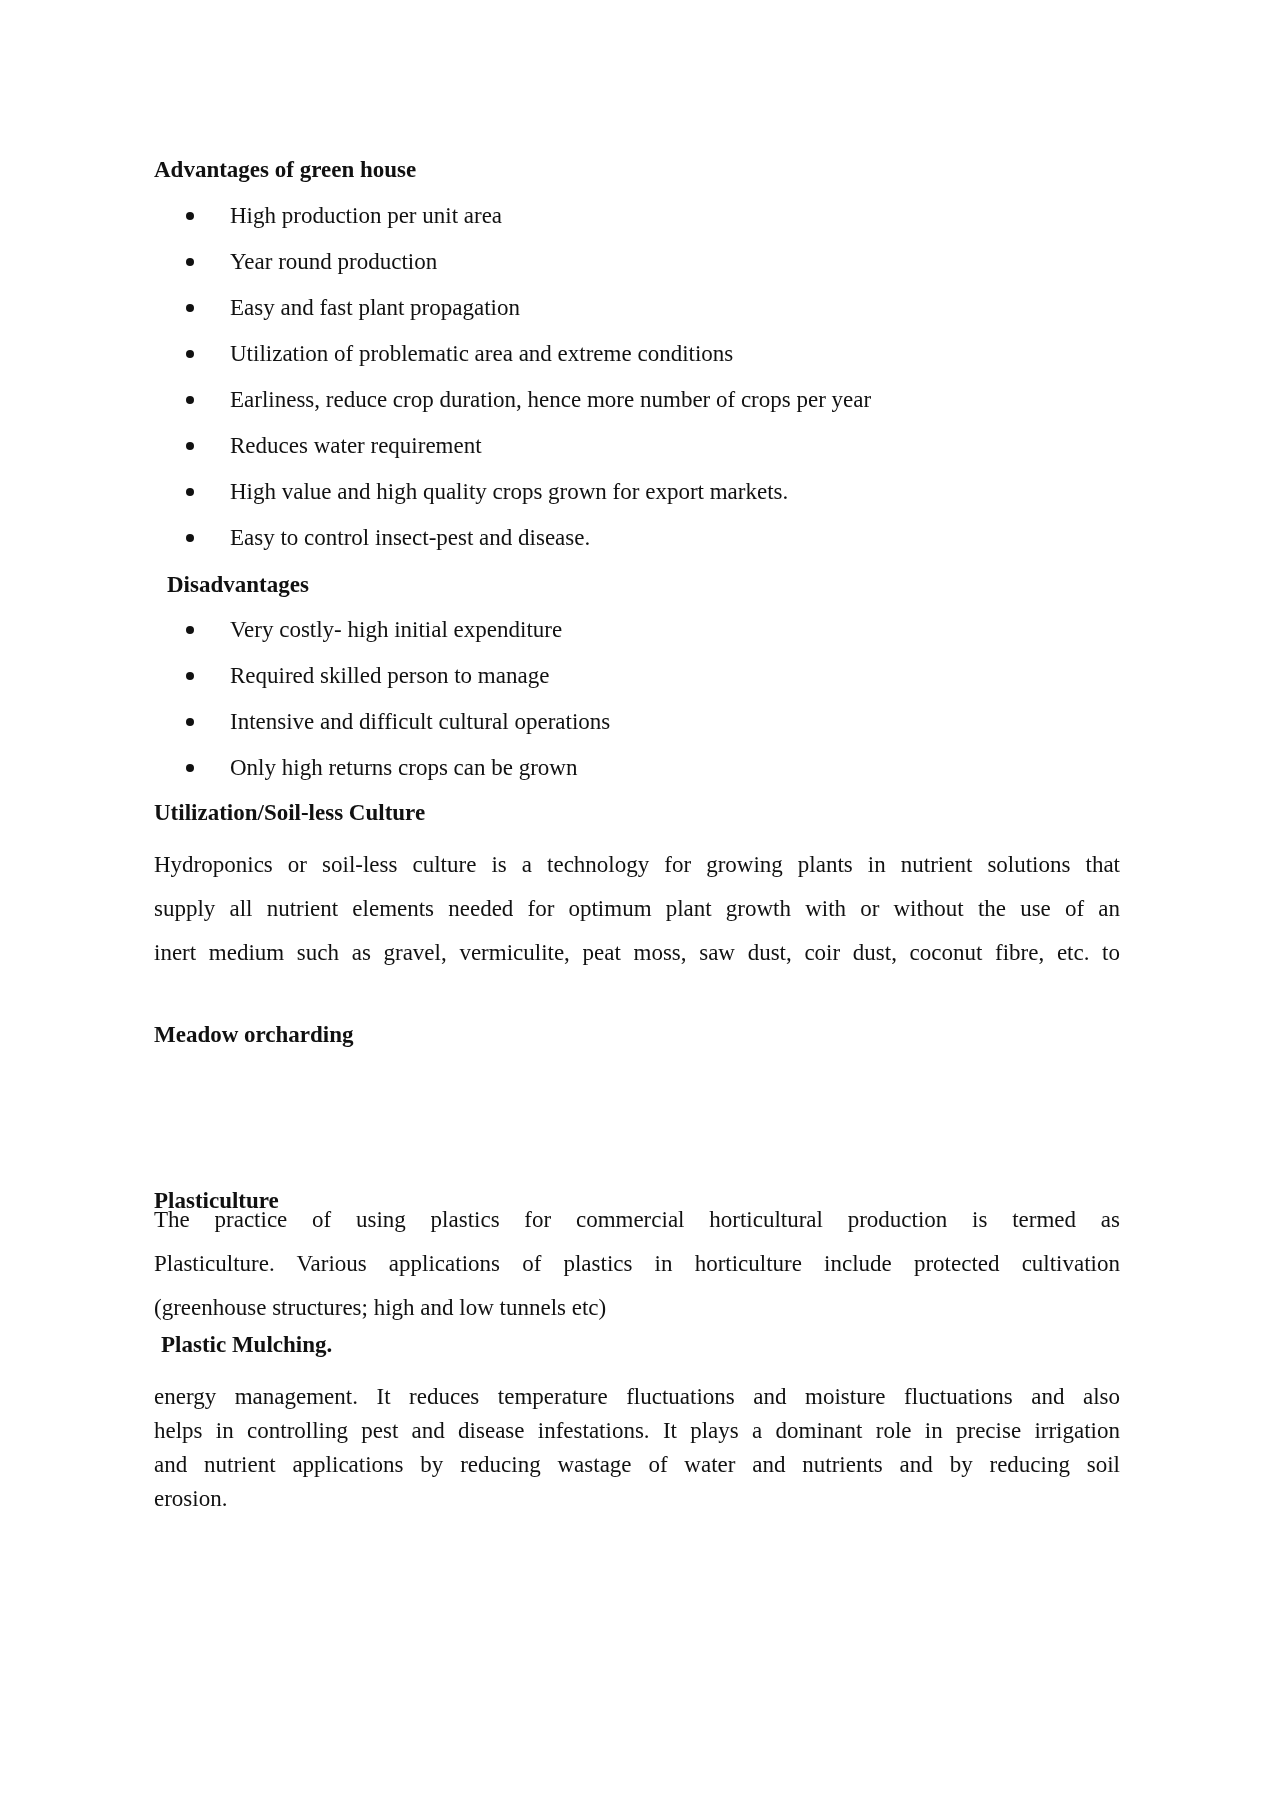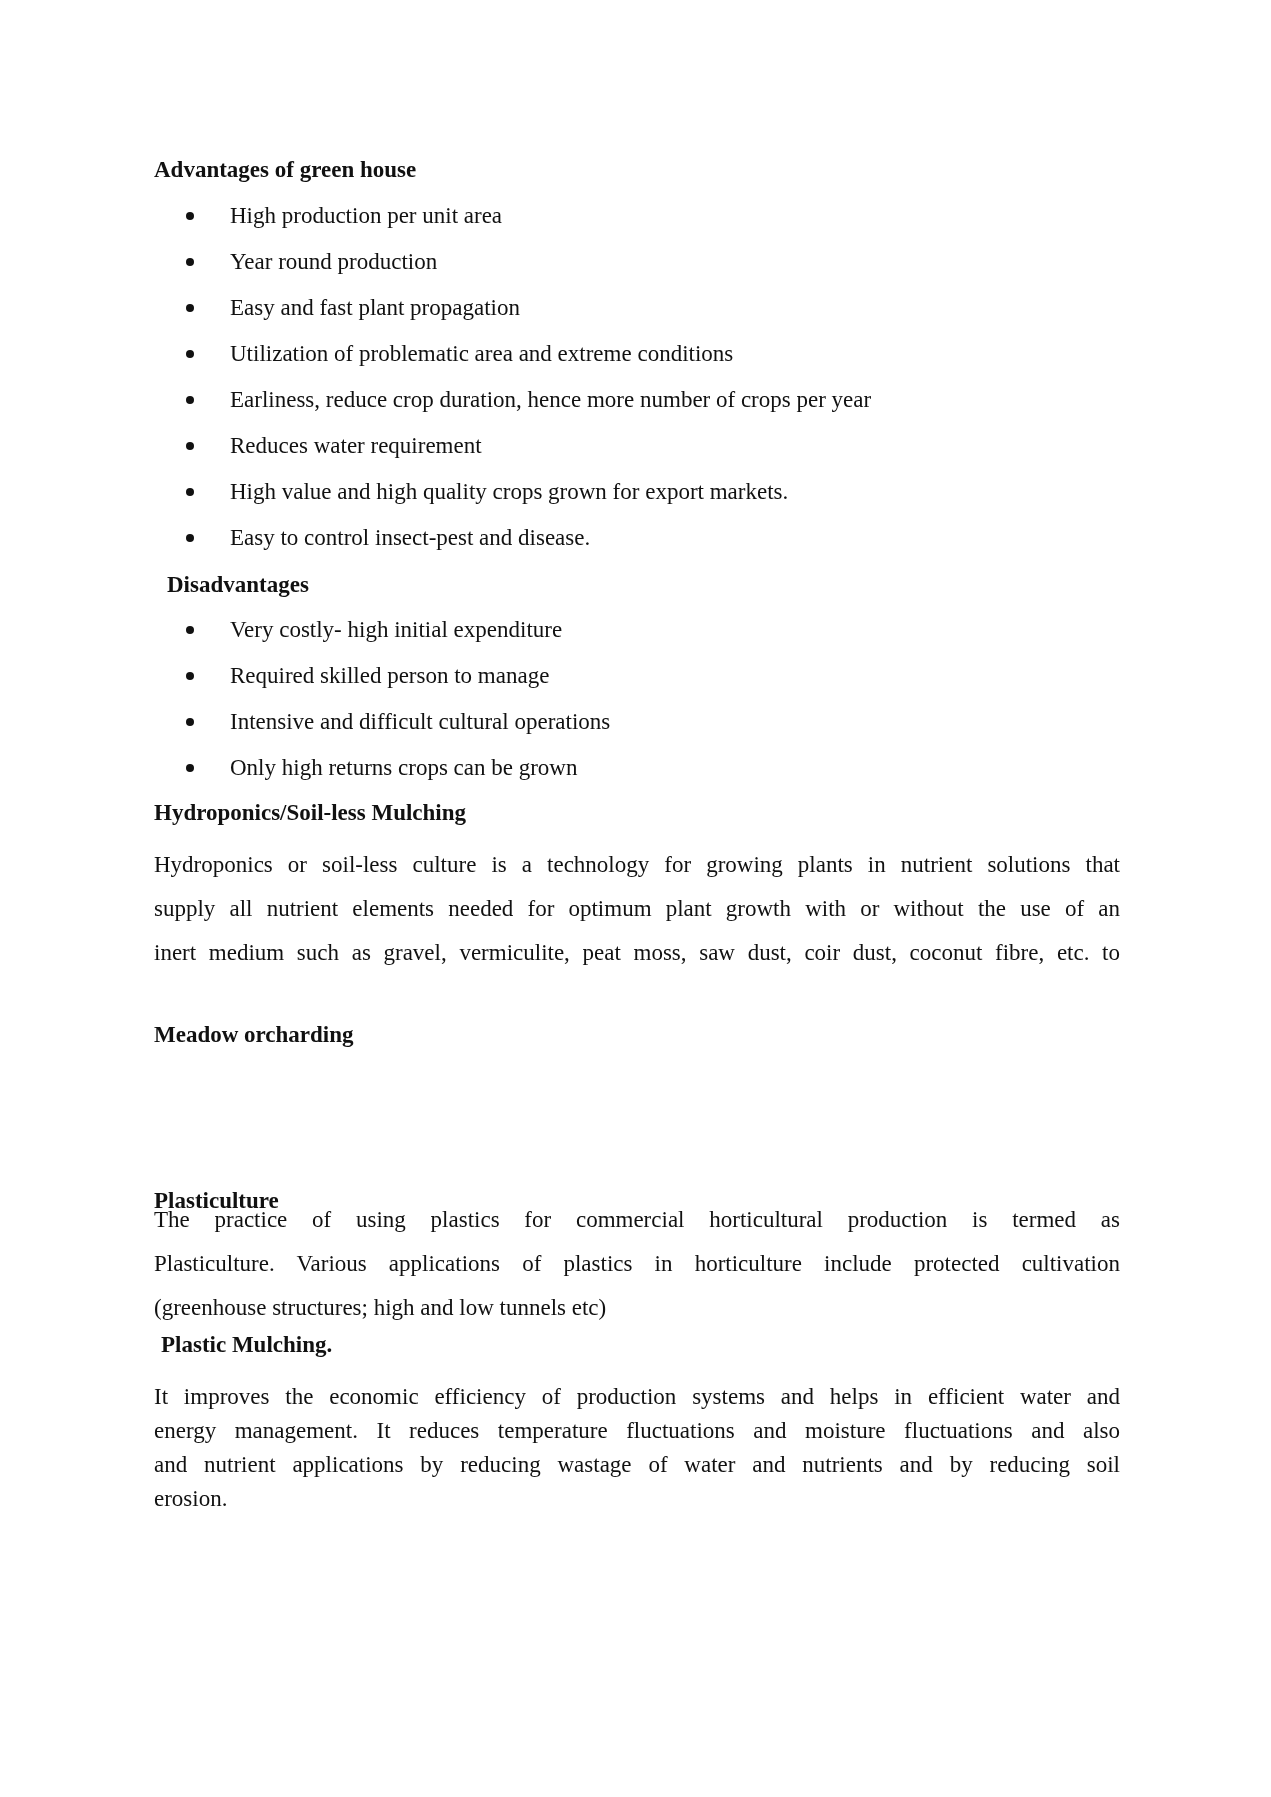--- a/index.html
+++ b/index.html
@@ -134,37 +134,37 @@
     <li class="bullet-item">
         <span class="bullet-dot"></span>
         <span class="bullet-text">Intensive and difficult cultural operations</span>
       </li>
     <li class="bullet-item">
         <span class="bullet-dot"></span>
         <span class="bullet-text">Only high returns crops can be grown</span>
       </li>
   </ul>
 
-  <div class="heading" style="left:154px; top:799px;">Hydroponics/Soil-less Mulching</div>
+  <div class="heading" style="left:154px; top:799px;">Utilization/Soil-less Culture</div>
   <div class="para" style="top:843px;">
     <span class="line">Hydroponics or soil-less culture is a technology for growing plants in nutrient solutions that</span>
     <span class="line">supply all nutrient elements needed for optimum plant growth with or without the use of an</span>
     <span class="line">inert medium such as gravel, vermiculite, peat moss, saw dust, coir dust, coconut fibre, etc. to</span>
   </div>
 
   <div class="heading" style="left:154px; top:1021px;">Meadow orcharding</div>
 
   <div class="heading" style="left:154px; top:1154px;margin-top:33px;">Plasticulture</div>
   <div class="para" style="top:1198px;">
     <span class="line">The practice of using plastics for commercial horticultural production is termed as</span>
     <span class="line">Plasticulture. Various applications of plastics in horticulture include protected cultivation</span>
     <span class="line last">(greenhouse structures; high and low tunnels etc)</span>
   </div>
 
   <div class="heading" style="left:161px; top:1331px;">Plastic Mulching.</div>
   <div class="para tight" style="top:1375px;">
-    <span class="line">It improves the economic efficiency of production systems and helps in efficient water and</span>
     <span class="line">energy management. It reduces temperature fluctuations and moisture fluctuations and also</span>
+    <span class="line">helps in controlling pest and disease infestations. It plays a dominant role in precise irrigation</span>
     <span class="line">and nutrient applications by reducing wastage of water and nutrients and by reducing soil</span>
     <span class="line last">erosion.</span>
   </div>
 
 </div>
 
 </body></html>

